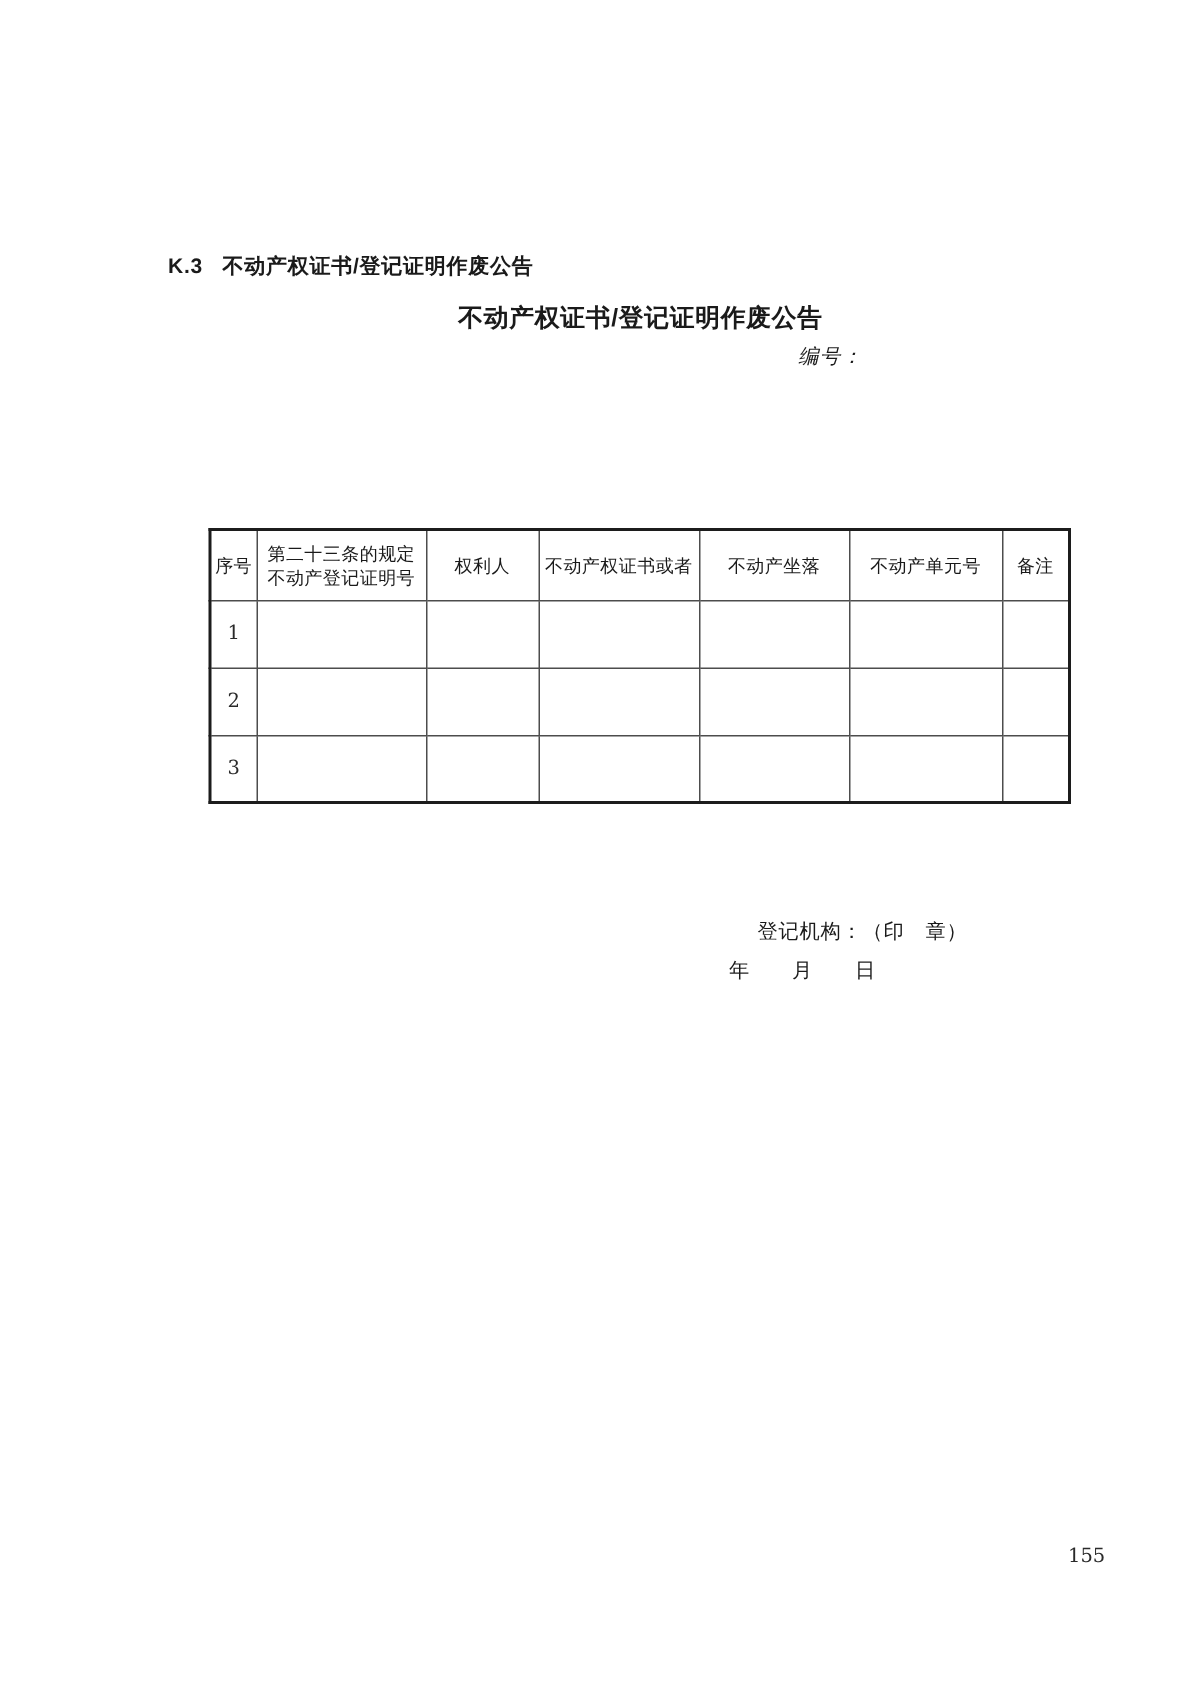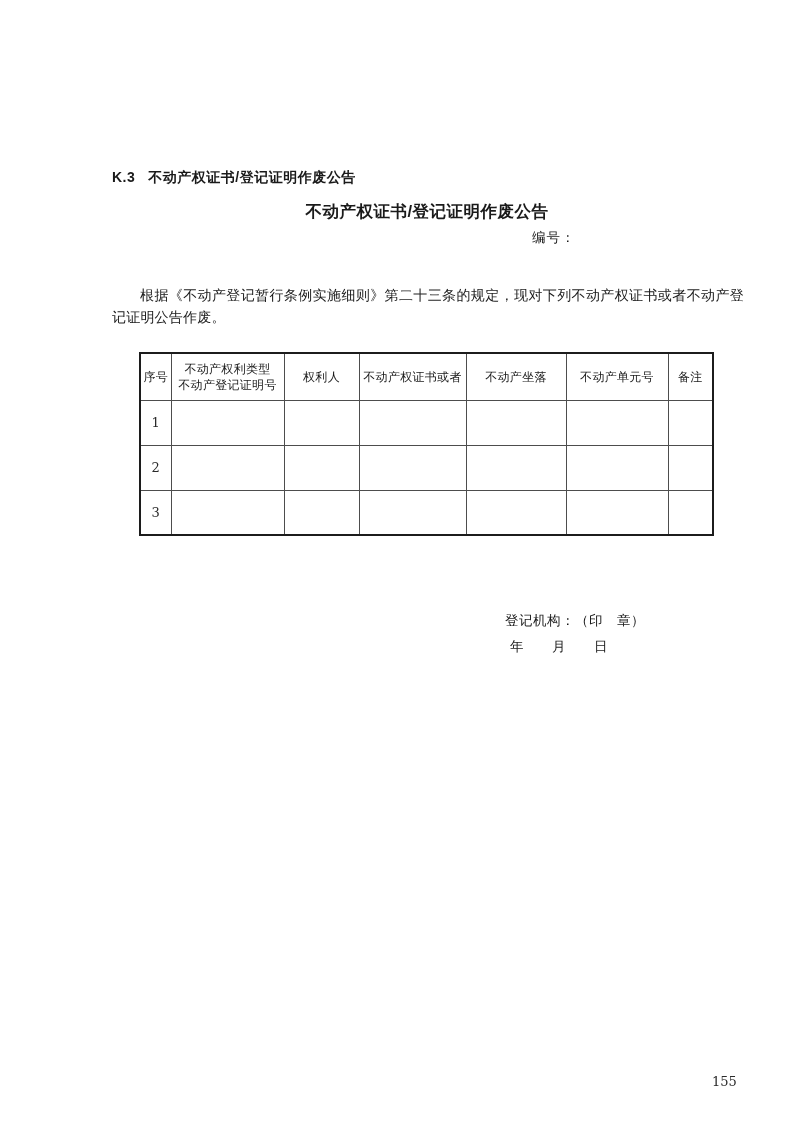--- a/index.html
+++ b/index.html
@@ -36,20 +36,21 @@
       font-size: 16.5px;
       font-weight: bold;
       letter-spacing: 0.5px;
     }
 
     .doc-number {
       top: 229px;
       left: 507px;
       font-size: 13.5px;
       letter-spacing: 1px;
+      font-style: italic;
     }
 
     .body-paragraph {
       top: 285px;
       left: 87px;
       width: 632px;
       font-size: 14px;
       line-height: 21.5px;
       text-indent: 2em;
       text-align: justify;
@@ -91,64 +92,62 @@
 
     .signature-org {
       top: 612px;
       left: 480px;
       font-size: 13.5px;
       letter-spacing: 0.5px;
       white-space: pre;
     }
     .signature-date {
       top: 638px;
-      left: 485px;
+      left: 461px;
       font-size: 13.5px;
       letter-spacing: 0.5px;
       white-space: pre;
     }
 
     .page-number {
       top: 1030px;
       left: 687px;
       font-size: 13px;
       font-family: "DejaVu Serif", serif;
       color: #2a2a2a;
-      margin-top: 44px;
     }
   </style>
 </head>
 <body>
 
 <div class="page">
 
   <div class="abs section-heading">
     <span class="clause-num">K.3</span><span>不动产权证书/登记证明作废公告</span>
   </div>
 
   <div class="abs doc-title">不动产权证书/登记证明作废公告</div>
 
   <div class="abs doc-number">编号：</div>
 
-  <div class="abs body-paragraph">根据《不动产登记暂行条例实施细则》第二十三条的规定，现对下列不动产权证书或者不动产登记证明公告作废。</div>
 
   <table class="notice-table">
     <colgroup>
       <col style="width:31px">
       <col style="width:113px">
       <col style="width:75px">
       <col style="width:107px">
       <col style="width:100px">
       <col style="width:102px">
       <col style="width:45px">
     </colgroup>
     <thead>
       <tr>
         <th>序号</th>
-        <th>不动产权利类型
+        <th>第二十三条的规定
 不动产登记证明号</th>
         <th>权利人</th>
         <th>不动产权证书或者</th>
         <th>不动产坐落</th>
         <th>不动产单元号</th>
         <th>备注</th>
       </tr>
     </thead>
     <tbody>
       <tr>

